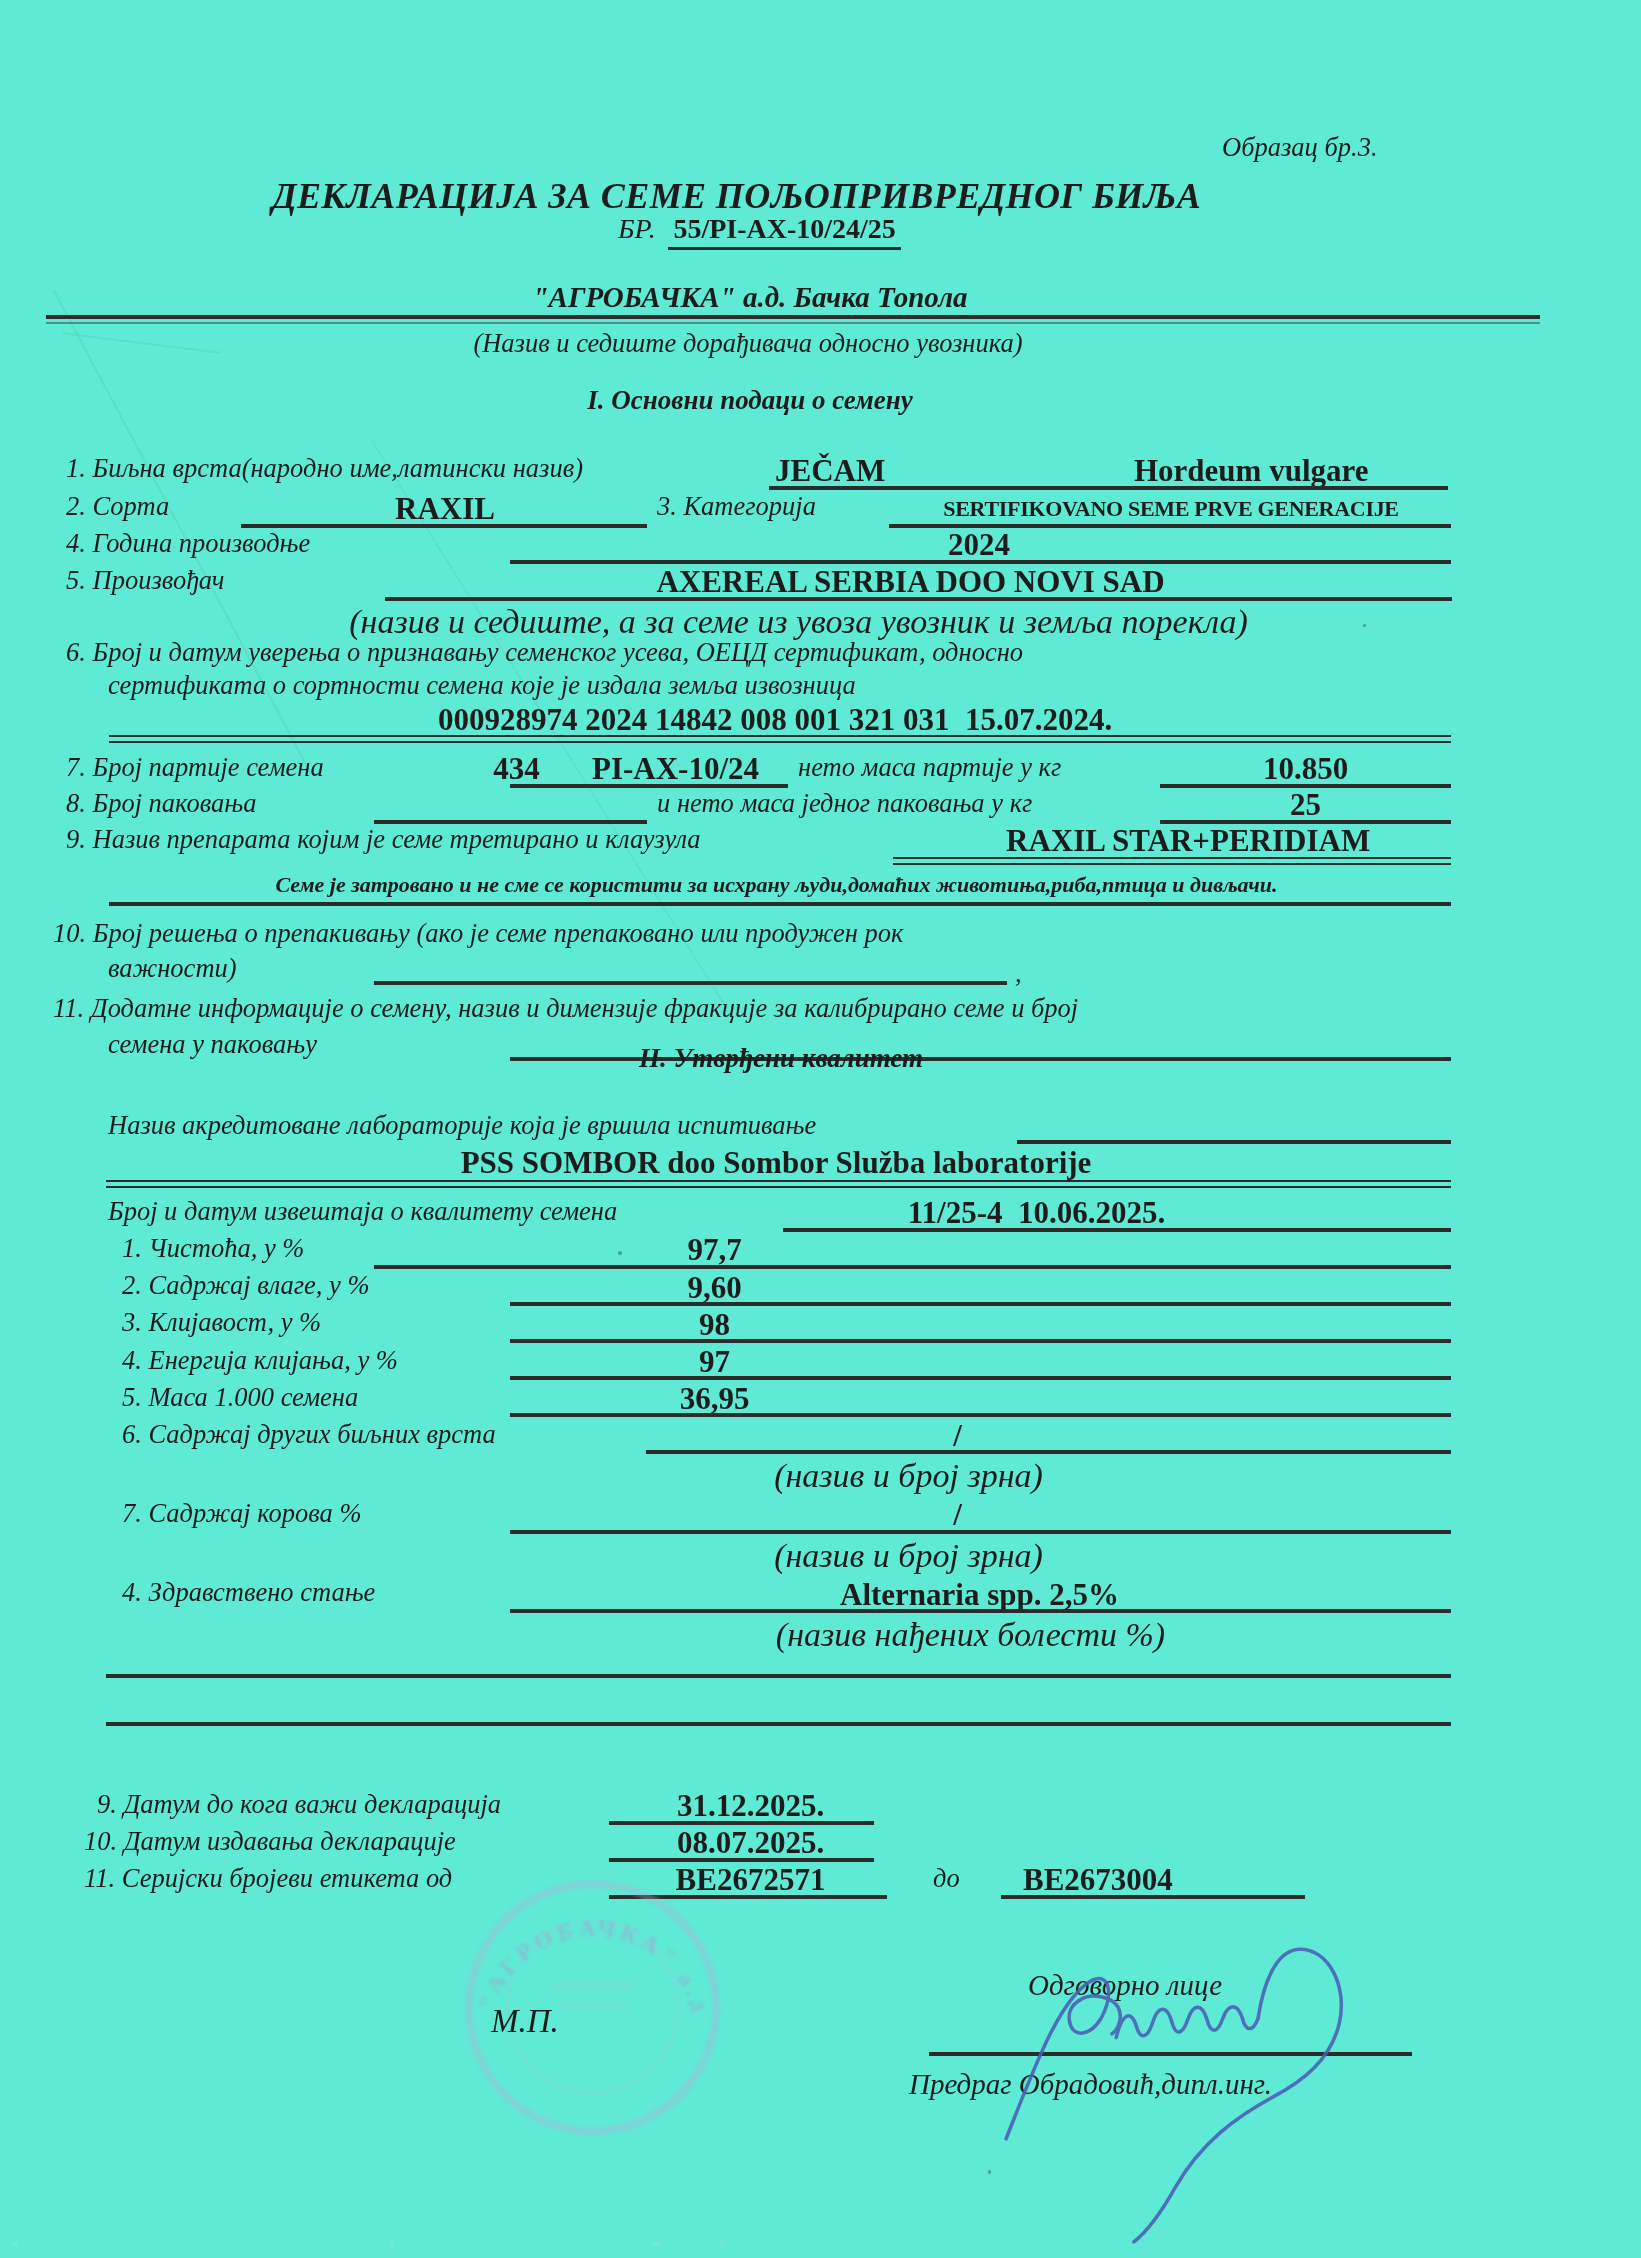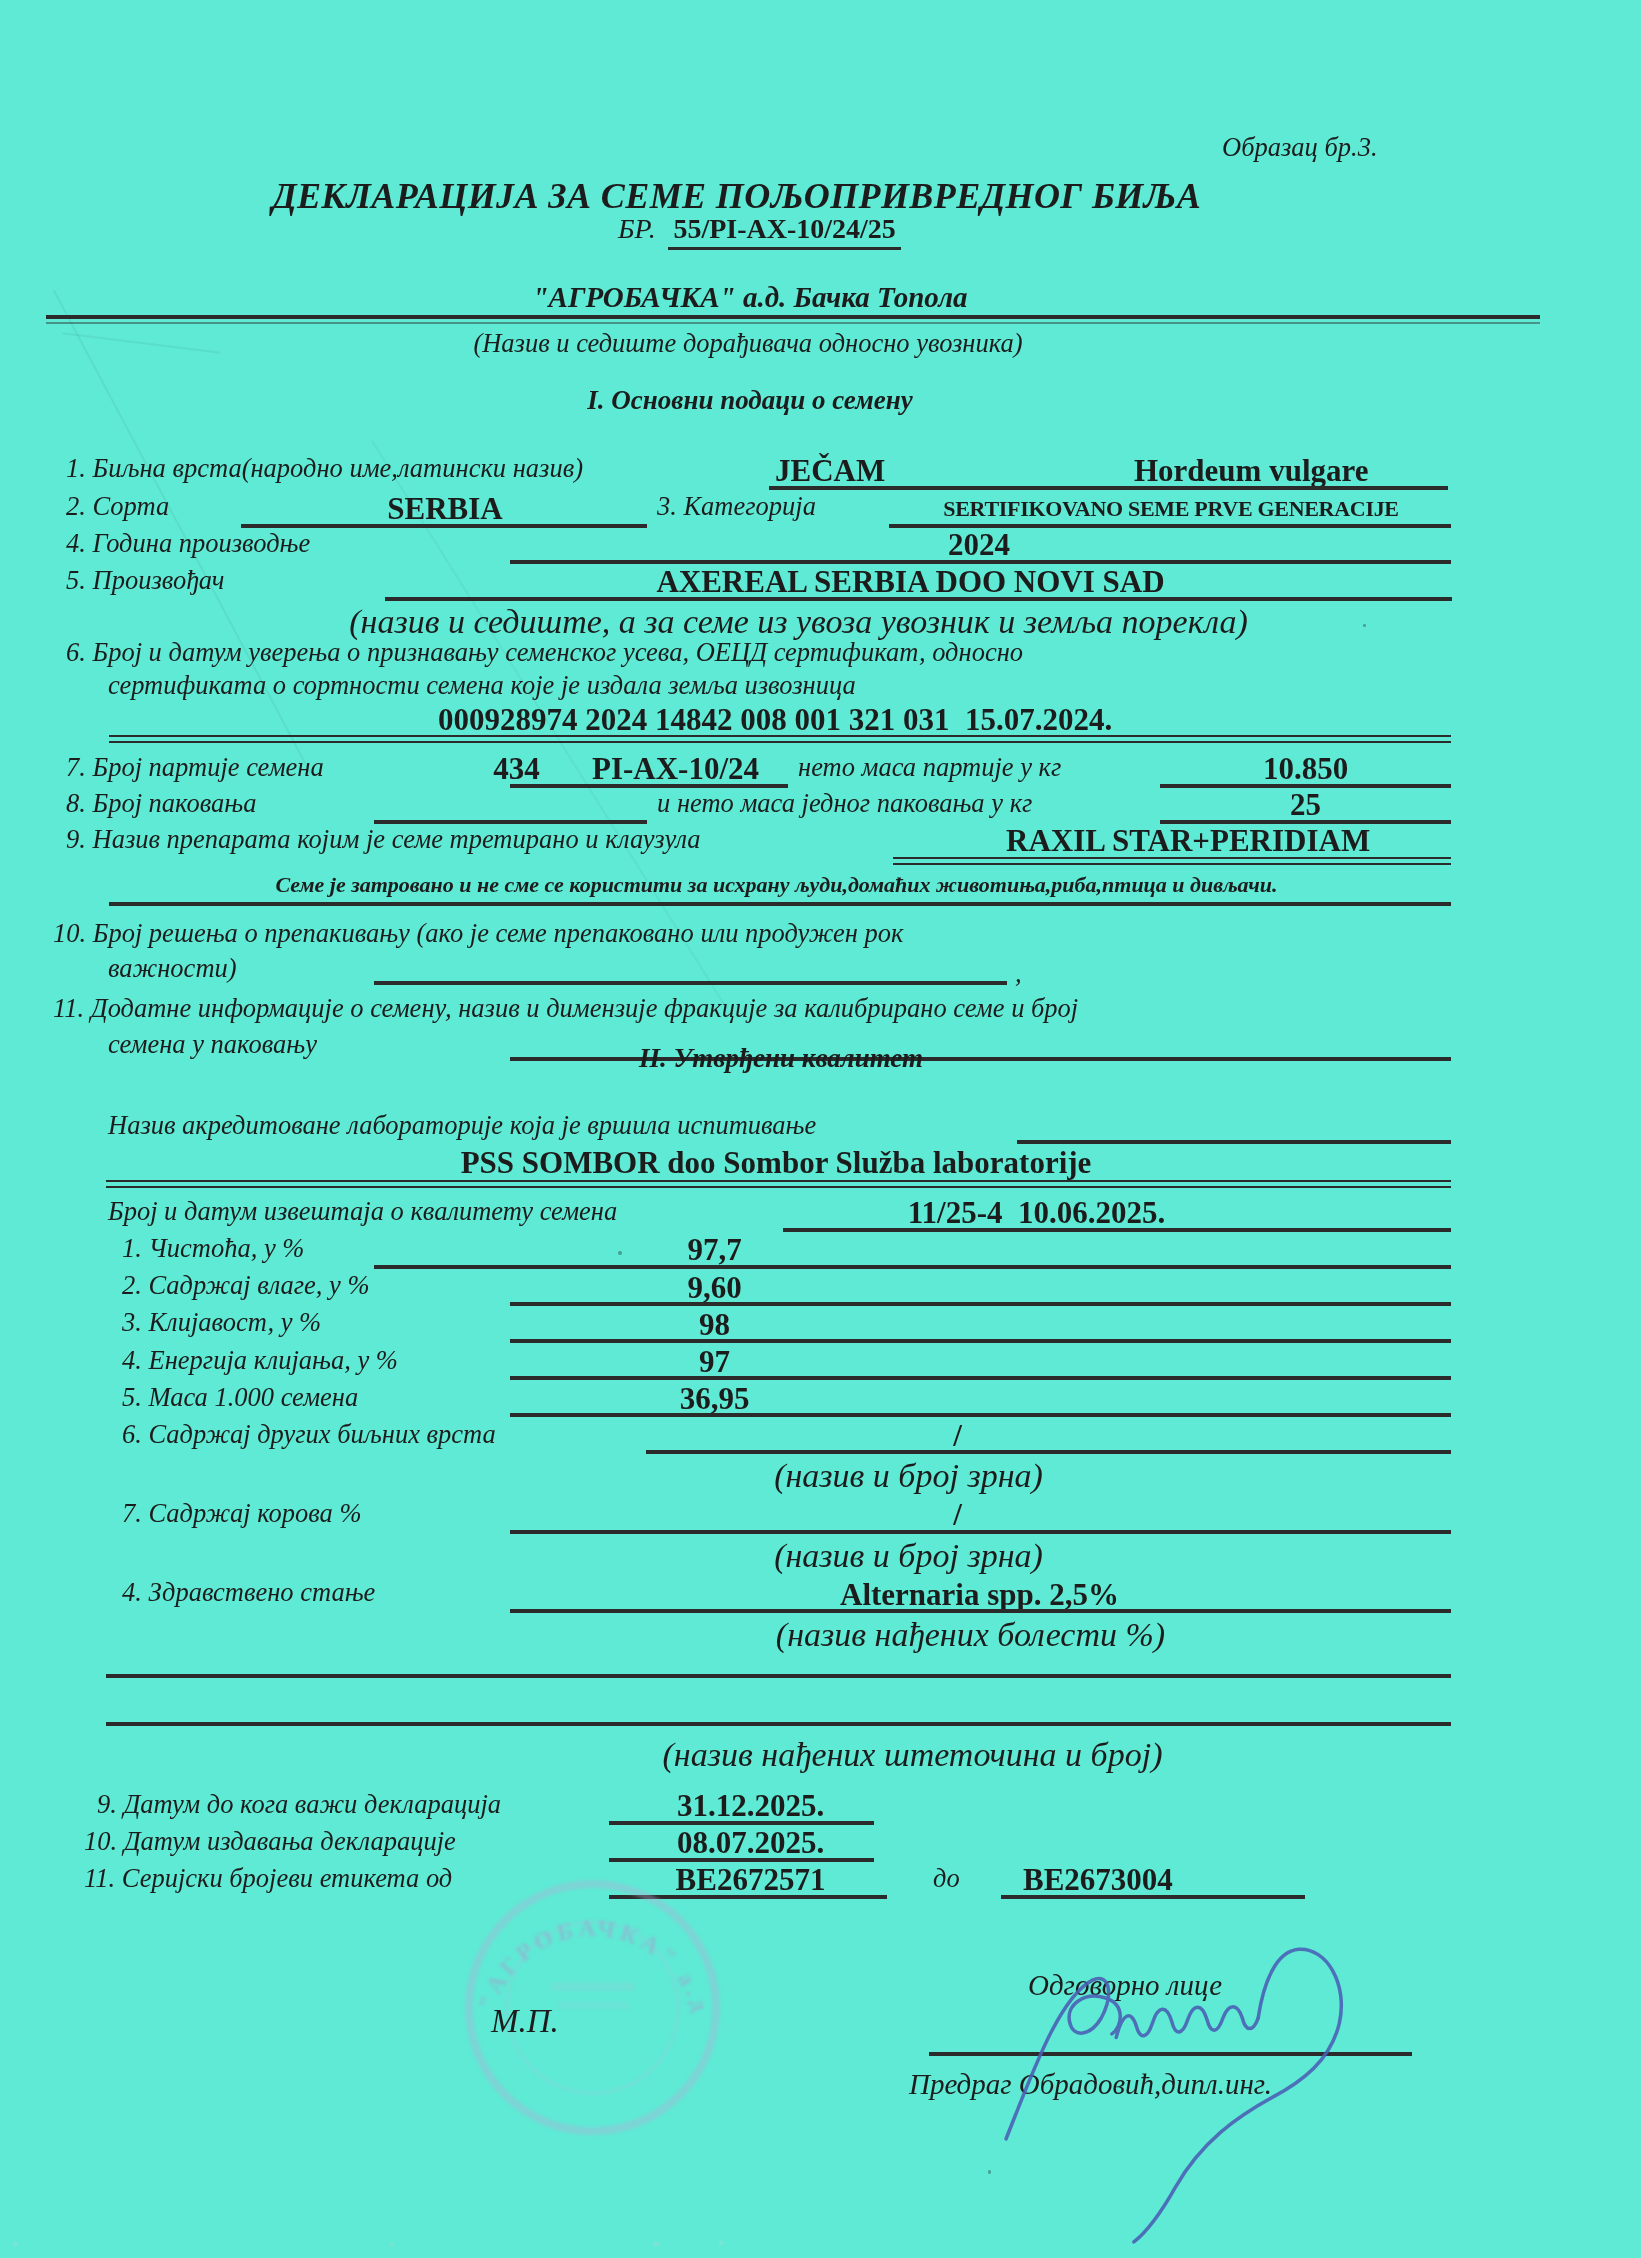--- a/index.html
+++ b/index.html
@@ -48,21 +48,21 @@
   <div class="abs cap ctr" style="left:0;top:328px;width:1496px;font-size:26.5px;">(Назив и седиште дорађивача односно увозника)</div>
 
   <div class="abs heading ctr" style="left:0;top:385px;width:1500px;">I. Основни подаци о семену</div>
 
   <div class="abs lbl" style="left:66px;top:453px;">1. Биљна врста(народно име,латински назив)</div>
   <div class="abs val" style="left:775px;top:453px;">JEČAM</div>
   <div class="abs val" style="left:1134px;top:453px;">Hordeum vulgare</div>
   <div class="abs u" style="left:769px;top:486px;width:679px;height:3.5px;"></div>
 
   <div class="abs lbl" style="left:66px;top:491px;">2. Сорта</div>
-  <div class="abs val ctr" style="left:379px;top:491px;width:132px;">SERBIA</div>
+  <div class="abs val ctr" style="left:379px;top:491px;width:132px;">RAXIL</div>
   <div class="abs u" style="left:241px;top:524px;width:406px;height:3.5px;"></div>
   <div class="abs lbl" style="left:657px;top:491px;">3. Категорија</div>
   <div class="abs val ctr" style="left:891px;top:496px;width:560px;font-size:22px;letter-spacing:-0.3px;">SERTIFIKOVANO SEME PRVE GENERACIJE</div>
   <div class="abs u" style="left:889px;top:524px;width:562px;height:3.5px;"></div>
 
   <div class="abs lbl" style="left:66px;top:528px;">4. Година производње</div>
   <div class="abs val ctr" style="left:913px;top:527px;width:132px;">2024</div>
   <div class="abs u" style="left:510px;top:560px;width:941px;height:3.5px;"></div>
 
   <div class="abs lbl" style="left:66px;top:565px;">5. Произвођач</div>
@@ -146,21 +146,20 @@
   <div class="abs u" style="left:510px;top:1530px;width:941px;height:3.5px;"></div>
   <div class="abs cap ctr" style="left:644px;top:1537px;width:529px;">(назив и број зрна)</div>
 
   <div class="abs lbl" style="left:122px;top:1577px;">4. Здравствено стање</div>
   <div class="abs val ctr" style="left:803px;top:1577px;width:353px;">Alternaria spp. 2,5%</div>
   <div class="abs u" style="left:510px;top:1609px;width:941px;height:3.5px;"></div>
   <div class="abs cap ctr" style="left:706px;top:1616px;width:529px;">(назив нађених болести %)</div>
 
   <div class="abs u" style="left:106px;top:1674px;width:1345px;height:3.5px;"></div>
   <div class="abs u" style="left:106px;top:1722px;width:1345px;height:3.5px;"></div>
-  <div class="abs cap ctr" style="left:648px;top:1736px;width:529px;">(назив нађених штеточина и број)</div>
 
   <div class="abs lbl" style="left:97px;top:1789px;">9. Датум до кога важи декларација</div>
   <div class="abs val ctr" style="left:618px;top:1788px;width:265px;">31.12.2025.</div>
   <div class="abs u" style="left:609px;top:1821px;width:265px;height:3.5px;"></div>
 
   <div class="abs lbl" style="left:84px;top:1826px;">10. Датум издавања декларације</div>
   <div class="abs val ctr" style="left:618px;top:1825px;width:265px;">08.07.2025.</div>
   <div class="abs u" style="left:609px;top:1858px;width:265px;height:3.5px;"></div>
 
   <div class="abs lbl" style="left:84px;top:1863px;">11. Серијски бројеви етикета од</div>

